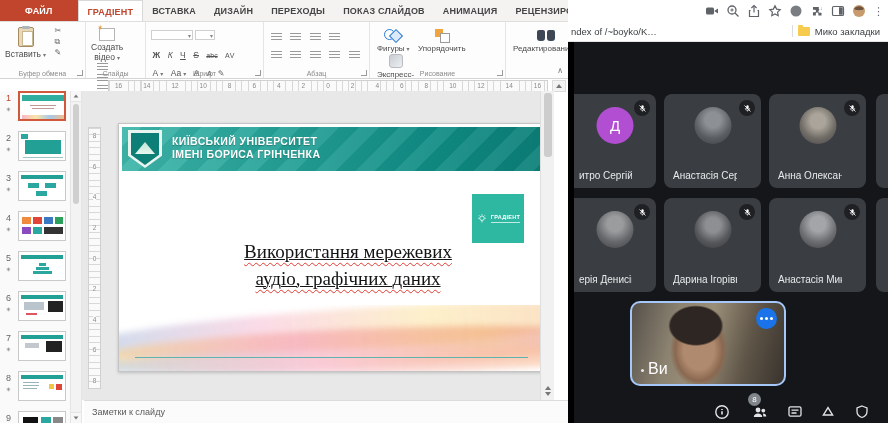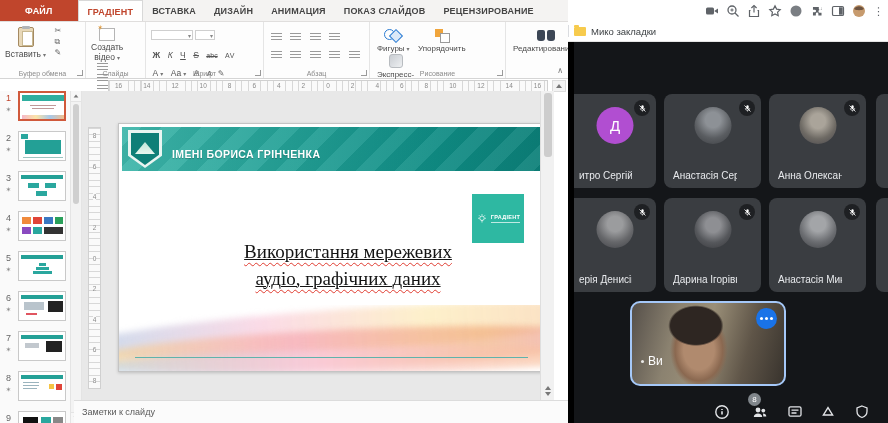--- a/index.html
+++ b/index.html
@@ -162,21 +162,21 @@
   .waves { position:absolute; left:0; right:0; bottom:0; height:66px; overflow:hidden; }
   .wave { position:absolute; border-radius:50%; filter:blur(3px); }
   .w1 { left:-12%; width:130%; height:42px; top:4px; transform:rotate(-4deg);
         background:linear-gradient(90deg, rgba(130,175,215,.45), rgba(248,195,215,.6) 35%, rgba(252,228,160,.55) 65%, rgba(244,180,130,.5)); }
   .w2 { left:-8%; width:125%; height:40px; top:24px; transform:rotate(-2.5deg);
         background:linear-gradient(90deg, rgba(250,220,150,.7), rgba(245,160,170,.6) 40%, rgba(240,170,120,.65) 75%, rgba(230,120,130,.5)); }
   .w3 { left:-10%; width:128%; height:26px; top:44px; transform:rotate(-1.5deg);
         background:linear-gradient(90deg, rgba(170,210,235,.55), rgba(250,205,220,.65) 45%, rgba(248,190,140,.7)); }
   .teal-line { position:absolute; left:16px; right:16px; bottom:13px; height:1px; background:#5fb3ac; }
 
-  .notes-bar { position:absolute; left:74px; right:0; top:400px; height:23px; background:#fbfbfb;
+  .notes-bar { position:absolute; left:84px; right:0; top:400px; height:23px; background:#fbfbfb;
                border-top:1px solid #dcdcdc; font-size:9px; color:#595959; line-height:23px; padding-left:8px; }
 
   
   .chrome { position:absolute; left:568px; top:0; width:320px; height:423px; background:#141619; }
   .chrome-toolbar { position:absolute; left:0; top:0; width:100%; height:21px; background:#fff;
                     display:flex; align-items:center; justify-content:flex-end; gap:7px; padding-right:7px; }
   .ci { width:14px; height:14px; flex:none; display:inline-flex; }
   .chrome-bookmarks { position:absolute; left:0; top:21px; width:100%; height:21px; background:#fff;
                       border-bottom:1px solid #e4e4e4; display:flex; align-items:center;
                       font-size:9.5px; color:#3c4043; }
@@ -210,21 +210,21 @@
   .tile-name { position:absolute; left:9px; right:24px; bottom:7px; color:#e8eaed; font-size:10px;
                white-space:nowrap; overflow:hidden; }
   .tile-cut .tile-name { left:5px; }
 
   .self-view { position:absolute; left:62px; top:259px; width:156px; height:85px; border-radius:10px;
                border:2px solid #a5c8f8; overflow:hidden;
                background:
                  radial-gradient(ellipse 46px 34px at 42% 28%, #2e2622 0 55%, transparent 60%),
                  radial-gradient(ellipse 34px 44px at 44% 58%, #b08a6e 0 45%, #8a6850 70%, transparent 85%),
                  linear-gradient(105deg,#56504a 0%,#8b8270 28%,#9a8f78 48%,#5f5548 74%,#38332d 100%); }
-  .self-label { position:absolute; left:9px; bottom:16px; color:#fff; font-size:12px; }
+  .self-label { position:absolute; left:9px; bottom:6px; color:#fff; font-size:16px; }
   .self-label::before { content:""; display:inline-block; width:3px; height:3px; background:#fff;
                         border-radius:50%; margin-right:4px; vertical-align:2px; opacity:.85; }
   .self-menu { position:absolute; top:5px; right:7px; width:21px; height:21px; border-radius:50%;
                background:#1a73e8; display:flex; align-items:center; justify-content:center; }
   .dots3 { width:3px; height:3px; border-radius:50%; background:#fff; box-shadow:-5px 0 0 #fff, 5px 0 0 #fff; }
 
   .meet-actions { position:absolute; left:0; top:351px; width:100%; height:30px; }
   .ma-icon { position:absolute; width:16px; height:16px; top:11px; }
   .ma-badge { position:absolute; left:180px; top:0; width:13px; height:13px; border-radius:50%;
               background:#80868b; color:#fff; font-size:8px; text-align:center; line-height:13px; }
@@ -247,27 +247,30 @@
         </div>
 
         <div class="ppt-tab">
           <span>ВСТАВКА</span>
         </div>
 
         <div class="ppt-tab">
           <span>ДИЗАЙН</span>
         </div>
 
+        <div class="ppt-tab">
+          <span>ПЕРЕХОДЫ</span>
+        </div>
+
+        <div class="ppt-tab">
+          <span>ПОКАЗ СЛАЙДОВ</span>
+        </div>
 
         <div class="ppt-tab">
           <span>АНИМАЦИЯ</span>
-        </div>
-
-        <div class="ppt-tab">
-          <span>ПОКАЗ СЛАЙДОВ</span>
         </div>
 
         <div class="ppt-tab">
           <span>РЕЦЕНЗИРОВАНИЕ</span>
         </div>
 
       </div>
 
     <div class="ribbon">
       <div class="rgroup" style="width:86px">
@@ -487,21 +490,21 @@
           <span>2</span>
           <span>4</span>
           <span>6</span>
           <span>8</span>
         </div>
 
       <div class="slide">
         <div class="banner">
           <div class="shield"></div>
           <div class="uni-text">
-            <br>
+            <span>КИЇВСЬКИЙ УНІВЕРСИТЕТ</span><br>
             <span>ІМЕНІ БОРИСА ГРІНЧЕНКА</span>
           </div>
         </div>
 
         <div class="brand">
           <svg class="bulb" viewBox="0 0 16 16">
             <circle cx="8" cy="7" r="3" fill="none" stroke="#fff" stroke-width="1"></circle>
             <path d="M7 10.5h2M7.3 12h1.4" stroke="#fff" stroke-width="1"></path>
             <path d="M8 1.5v1.6M2.8 7h1.6M11.6 7h1.6M4.2 3.2l1.1 1.1M11.8 3.2l-1.1 1.1" stroke="#fff" stroke-width="1"></path>
           </svg>
@@ -582,20 +585,21 @@
       <span class="ci">
         <svg viewBox="0 0 14 14">
             <circle cx="7" cy="7" r="6" fill="#c79b6e"></circle>
             <path d="M2 5a6 6 0 0 1 10 0c-2 1.6-8 1.6-10 0z" fill="#6e5440"></path>
           </svg>
       </span>
       <span class="ci" style="width:8px;font-size:11px;color:#5f6368;line-height:14px">⋮</span>
     </div>
 
     <div class="chrome-bookmarks">
+      <span class="bm-item">ndex of /~boyko/K…</span>
       <span class="bm-right">
         <span class="bm-sep"></span>
         <span class="folder-ic"></span>
         <span>Мико закладки</span>
       </span>
     </div>
 
     <div class="meet">
 
 

